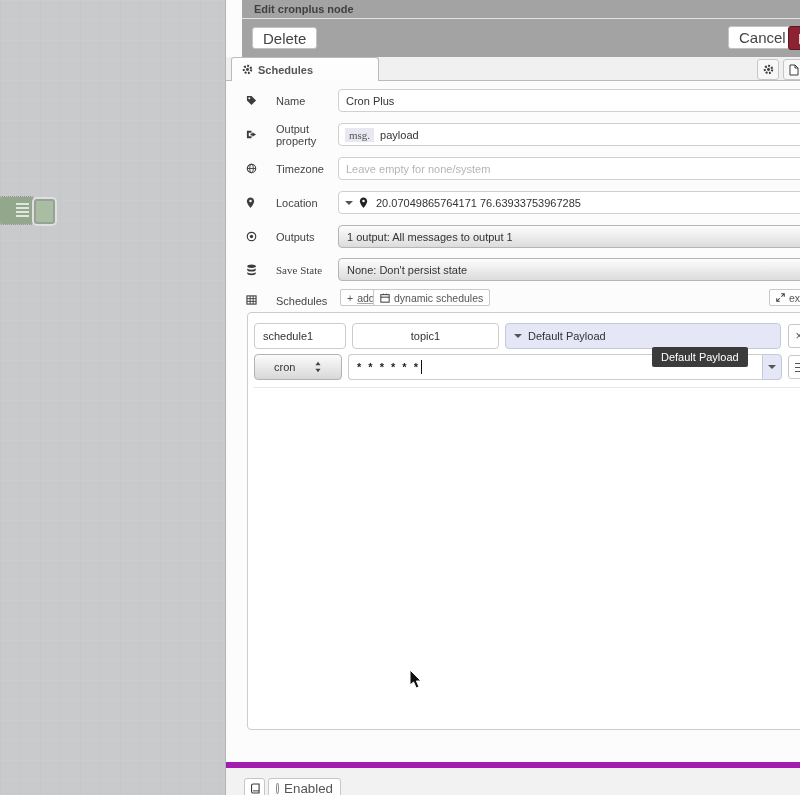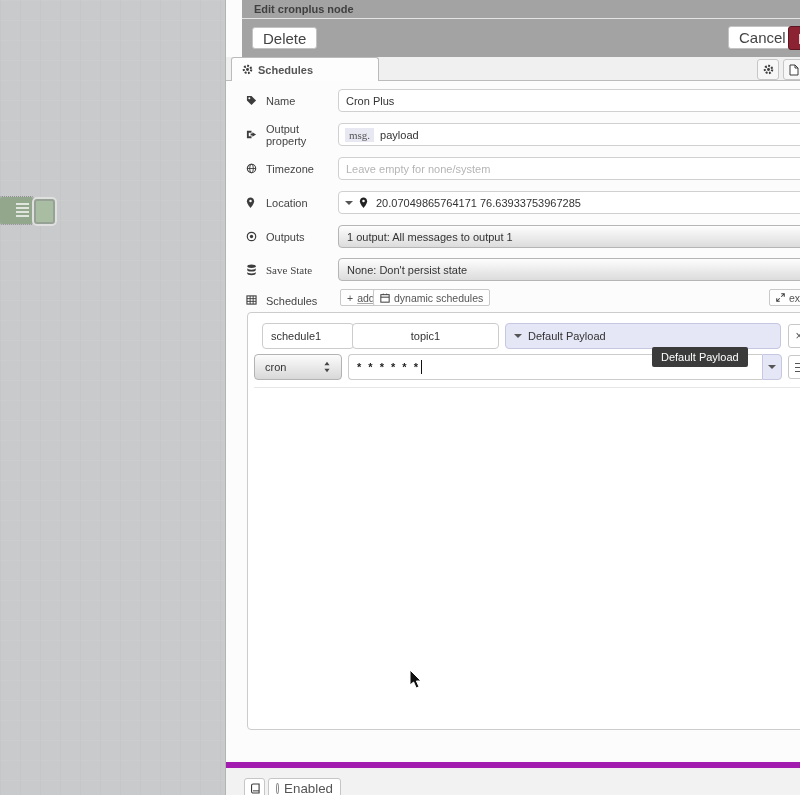--- a/index.html
+++ b/index.html
@@ -43,21 +43,21 @@
   .tab-active{position:absolute;left:5px;top:57px;width:148px;height:24px;z-index:2;
     background:#fdfdfd;border:1px solid #bbb;border-bottom:none;border-radius:3px 3px 0 0;
     box-sizing:border-box;display:flex;align-items:center;gap:5px;padding:0 10px;
     font-weight:bold;color:#555;}
   .tab-btn{position:absolute;top:59px;width:22px;height:21px;background:#f7f7f8;
     border:1px solid #c6c6c6;border-radius:3px;display:flex;align-items:center;
     justify-content:center;color:#666;box-sizing:border-box;}
   
   .form{position:absolute;left:0;top:81px;width:100%;height:681px;background:#fcfcfd;}
   .frow-label{position:absolute;left:20px;width:92px;height:23px;display:flex;
-    align-items:center;gap:9px;color:#444;}
+    align-items:center;gap:19px;color:#444;}
   .ficon{width:11px;height:12px;flex:0 0 auto;color:#3c3c3c;}
   .tinput{position:absolute;left:112px;width:478px;height:23px;background:#fff;
     border:1px solid #d0d0d0;border-radius:4px;box-sizing:border-box;
     font:11px "Liberation Sans",sans-serif;color:#333;padding:0 7px;outline:none;}
   .tinput::placeholder{color:#b5b5b5;}
   .combo{position:absolute;left:112px;width:478px;height:23px;box-sizing:border-box;
     background:linear-gradient(#fdfdfd,#dcdcdc);border:1px solid #b5b5b5;border-radius:4px;
     display:flex;align-items:center;padding:0 8px;color:#333;cursor:pointer;}
   .caret{width:0;height:0;border:4px solid transparent;border-top-color:#555;
     margin-top:4px;flex:0 0 auto;}
@@ -70,21 +70,21 @@
     border:1px solid #c9c9c9;border-radius:2px;height:17px;padding:0 6px;
     font-size:10.5px;color:#555;box-sizing:border-box;cursor:pointer;}
   
   .sched-box{position:absolute;left:21px;top:312px;width:578px;height:418px;
     background:#fff;border:1px solid #ccc;border-radius:4px;box-sizing:border-box;}
   .s-input{position:absolute;height:26px;background:#fff;border:1px solid #ccc;
     border-radius:4px;box-sizing:border-box;font:11px "Liberation Sans",sans-serif;
     color:#333;padding:0 8px;outline:none;}
   .s-select{position:absolute;height:26px;box-sizing:border-box;border-radius:4px;
     background:linear-gradient(#fcfcfc,#d8d8d8);border:1px solid #b3b3b3;
-    display:flex;align-items:center;padding:0 10px;color:#333;cursor:pointer;}
+    display:flex;align-items:center;padding:0 19px;color:#333;cursor:pointer;}
   .dd-payload{position:absolute;height:26px;box-sizing:border-box;border-radius:4px;
     background:#e5e6f6;border:1px solid #c6c8e2;display:flex;align-items:center;
     gap:6px;padding:0 8px;color:#333;cursor:pointer;}
   .sq-btn{position:absolute;width:22px;height:24px;background:#fff;border:1px solid #c9c9c9;
     border-radius:3px;display:flex;align-items:center;justify-content:center;
     color:#555;box-sizing:border-box;cursor:pointer;font-size:12px;}
   .expr{position:absolute;height:26px;background:#fff;border:1px solid #ccc;
     border-radius:4px 0 0 4px;border-right:none;box-sizing:border-box;display:flex;
     align-items:center;padding:0 8px;letter-spacing:2px;font-weight:bold;color:#222;}
   .text-cursor{width:1px;height:14px;background:#111;margin-left:1px;}
@@ -267,21 +267,21 @@
       <span class="ficon" style="width:9px;height:9px;">
         <svg width="9" height="9" viewBox="0 0 12 12">
             <path d="M7 1h4v4M11 1L7 5M5 11H1V7M1 11l4-4" fill="none" stroke="currentColor" stroke-width="1.4"></path>
           </svg>
       </span>
       <span>expand</span>
     </button>
 
     <div class="sched-box" style="top:231px;">
 
-      <input class="s-input" style="left: 14px; top: 10px; width: 92px;" value="schedule1">
+      <input class="s-input" style="left: 6px; top: 10px; width: 92px;" value="schedule1">
       <input class="s-input" style="left: 104px; top: 10px; width: 147px; text-align: center;" value="topic1">
       <div class="dd-payload" style="left:257px;top:10px;width:276px;">
         <span class="caret"></span>
         <span>Default Payload</span>
       </div>
       <button class="sq-btn" style="left:540px;top:11px;">
         <span>×</span>
       </button>
 
       <div class="s-select" style="left:6px;top:41px;width:88px;">

